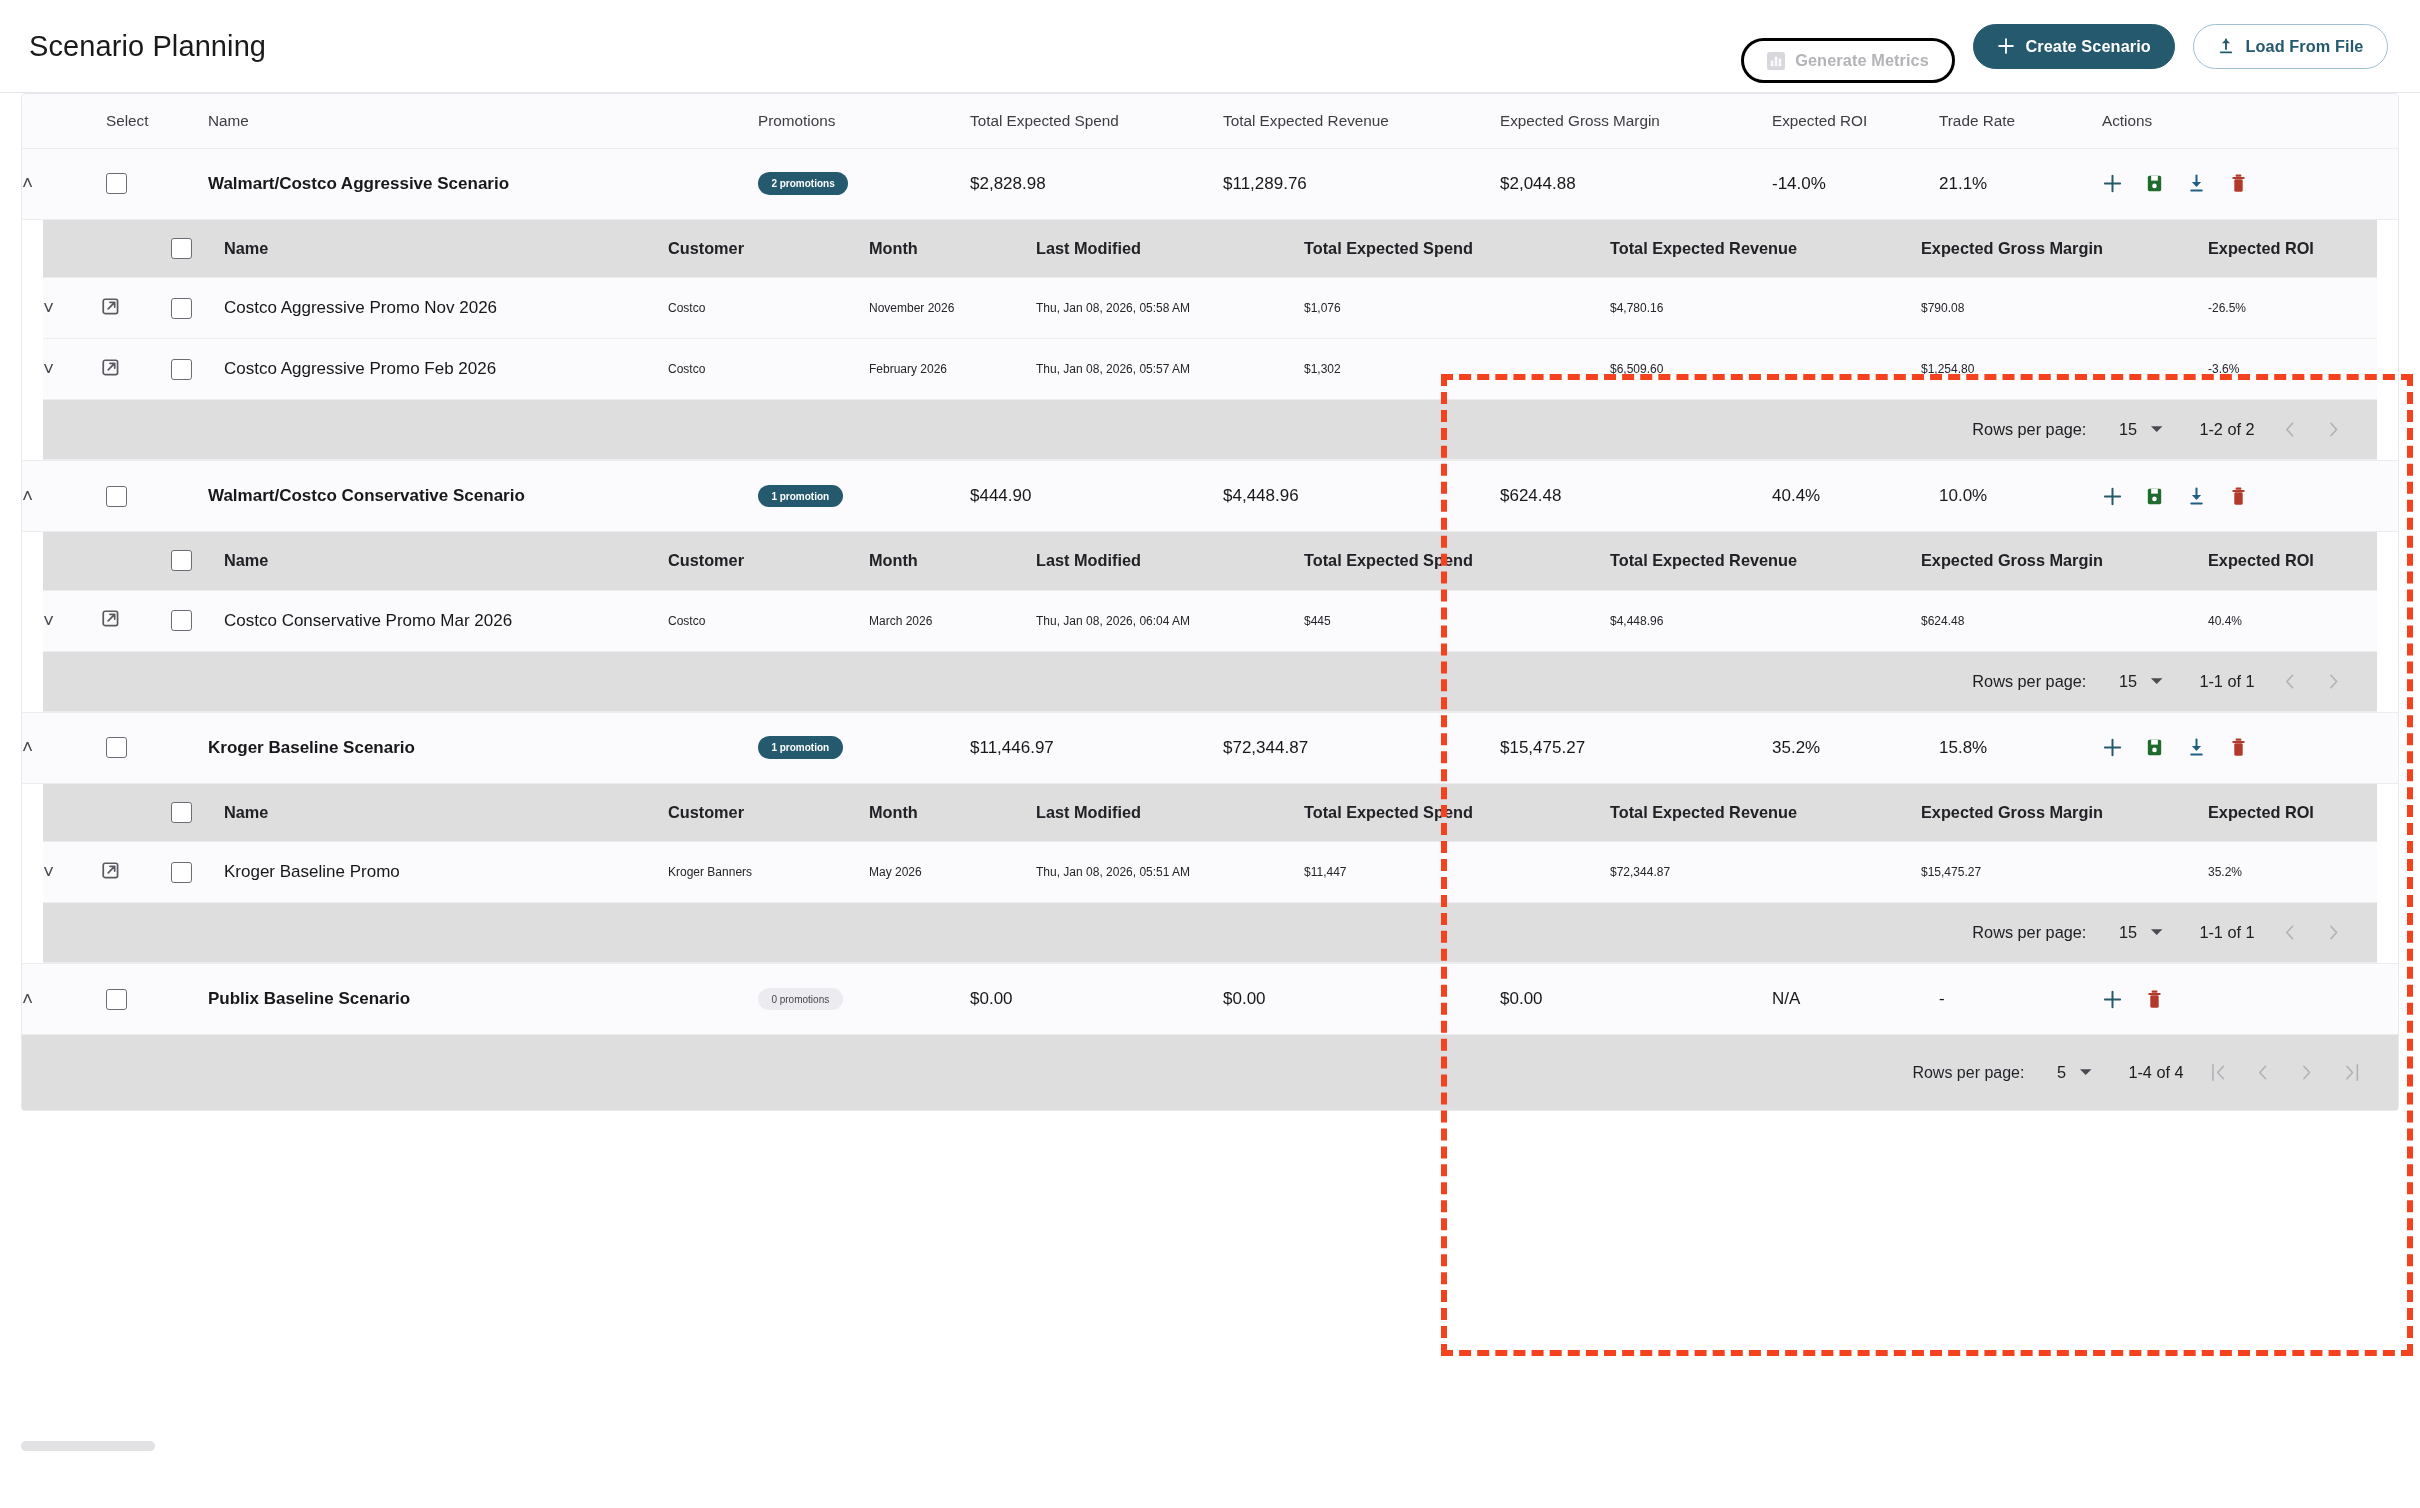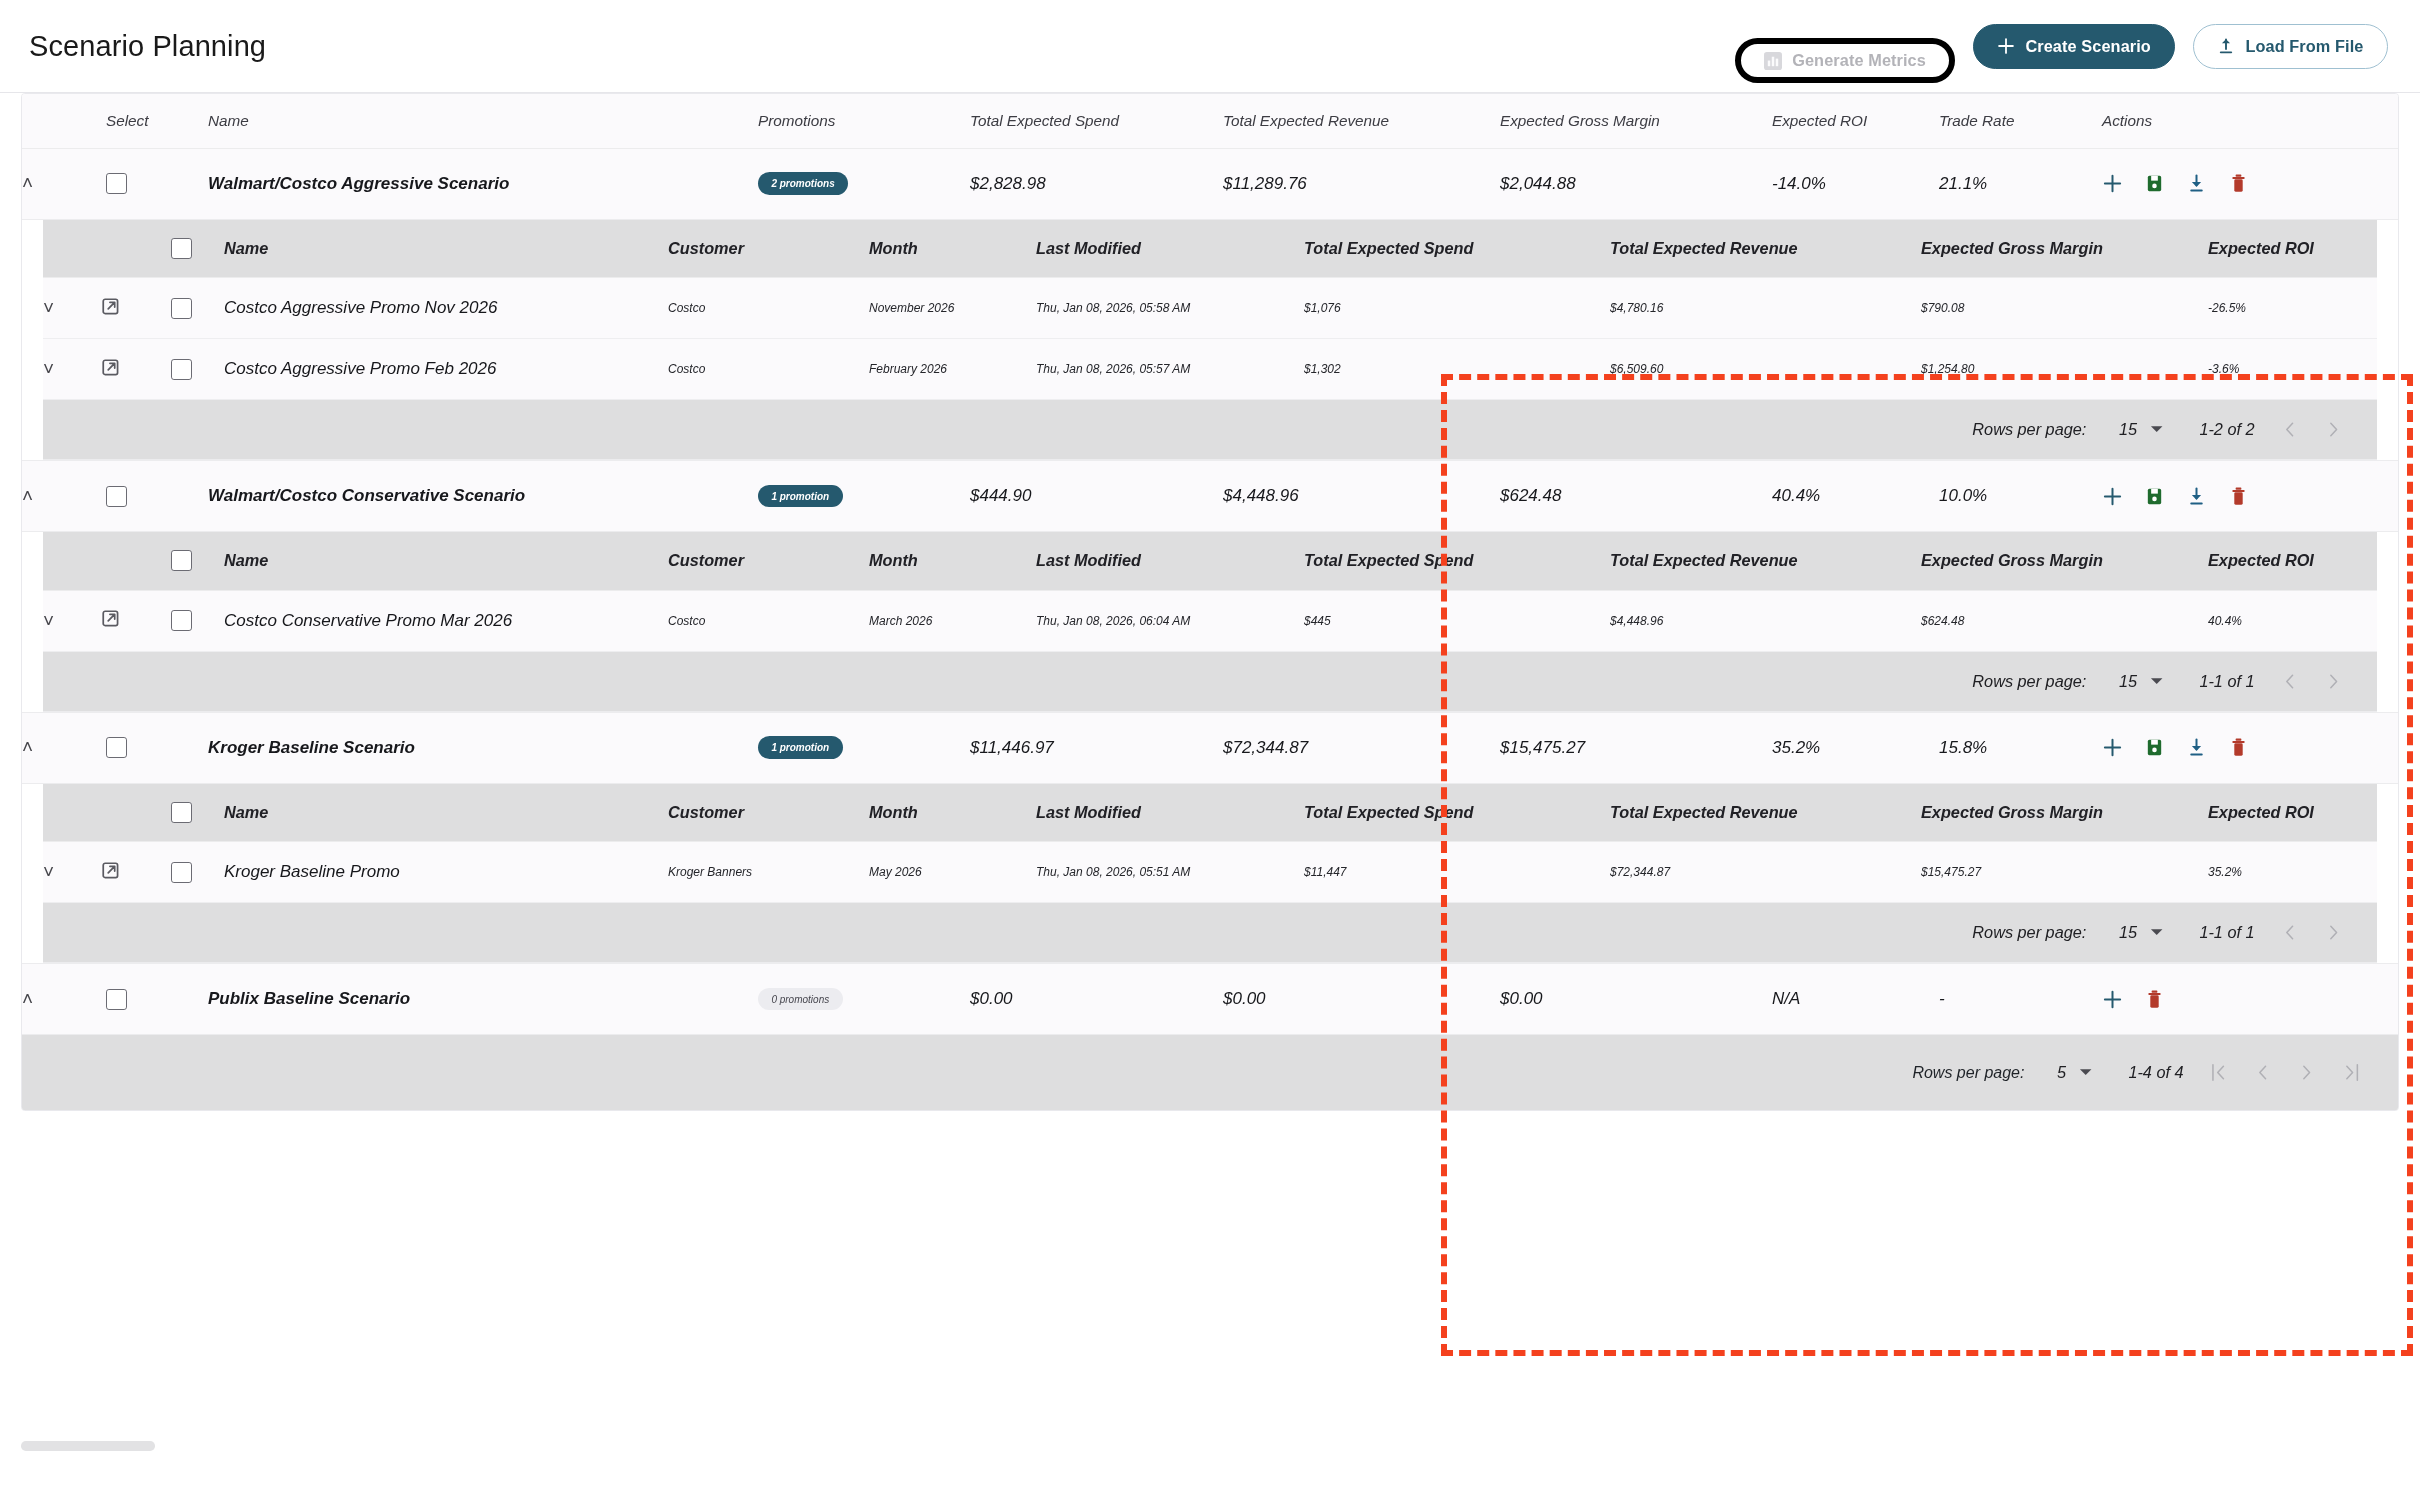--- a/index.html
+++ b/index.html
@@ -25,30 +25,30 @@
   .hdr-actions { display:flex; align-items:center; gap: 18px; }
 
   .btn {
     display:inline-flex; align-items:center; gap:10.5px;
     height: 45px; padding: 0 23px;
     border-radius: 23px;
     font-size: 16.3px; font-weight: 700;
     cursor: pointer; white-space: nowrap;
     letter-spacing: 0.1px;
   }
-  .btn-ghost { background:#fff; border:6px solid #000000; color:#b3b3b8;margin-top:29px; }
+  .btn-ghost { background:#fff; border:3px solid #000000; color:#b3b3b8;margin-top:29px; }
   .btn-primary { background:#25596e; border:1px solid #25596e; color:#fff; }
   .btn-outline { background:#fff; border:1px solid #9fc0d1; color:#25596e; }
   .btn .ico { display:inline-flex; align-items:center; justify-content:center; }
 
   
   .content { padding: 0 21px; }
   .section-title { font-size: 25px; font-weight: 700; color:#111; margin: 32px 0 25px 0; padding-left: 1px; }
 
-  .card { background:#fff; border:1px solid #e9e9ed; border-radius:3.8px; overflow:hidden;font-style:italic; }
+  .card { background:#fff; border:1px solid #e9e9ed; border-radius:3.8px; overflow:hidden; }
 
   table { width:100%; border-collapse: collapse; table-layout: fixed; }
 
   
   .mt thead th {
     background:#fbfafc; color:#3c3c43; font-size:15.3px; font-weight:400;
     text-align:left; padding: 17px 0; height:54px; vertical-align:middle;
     border-bottom:1px solid #ececed;
   }
   .mt tbody td {

